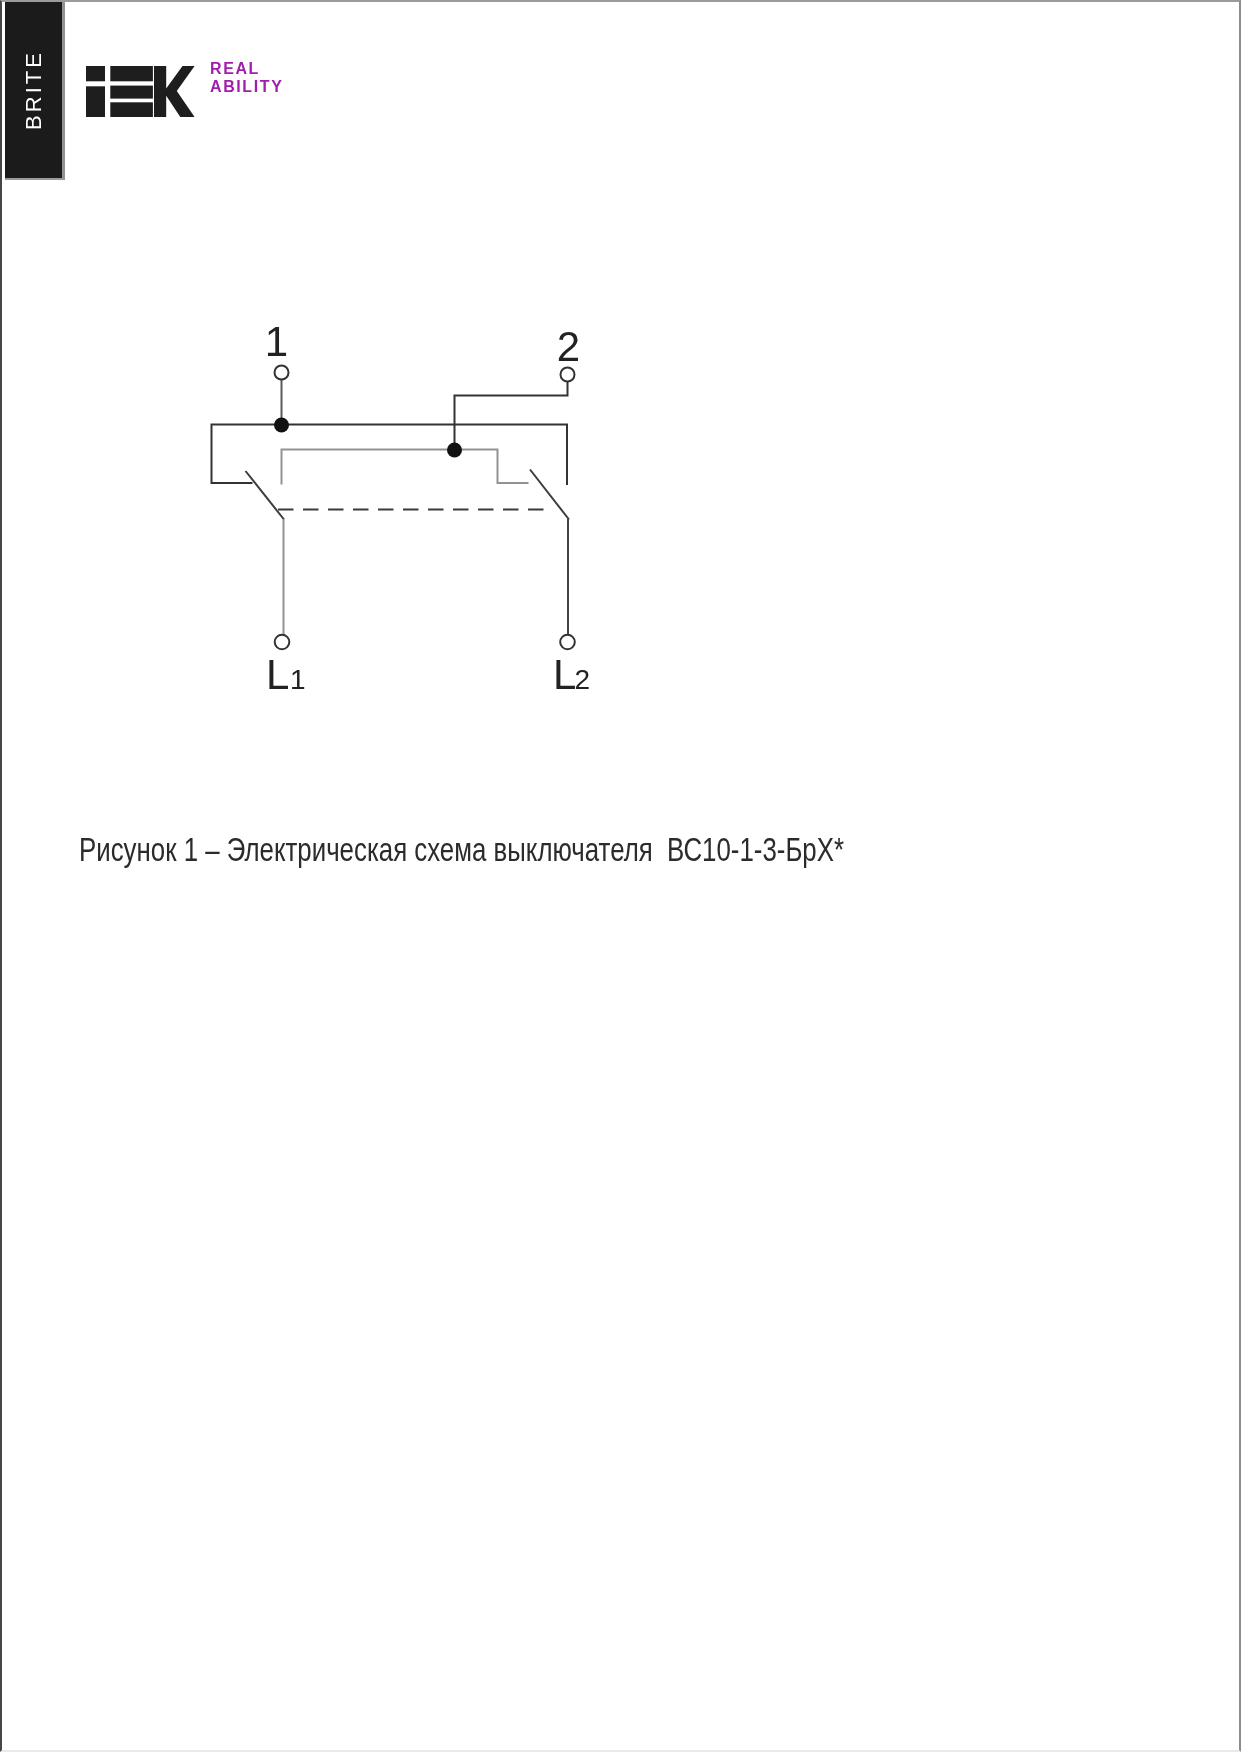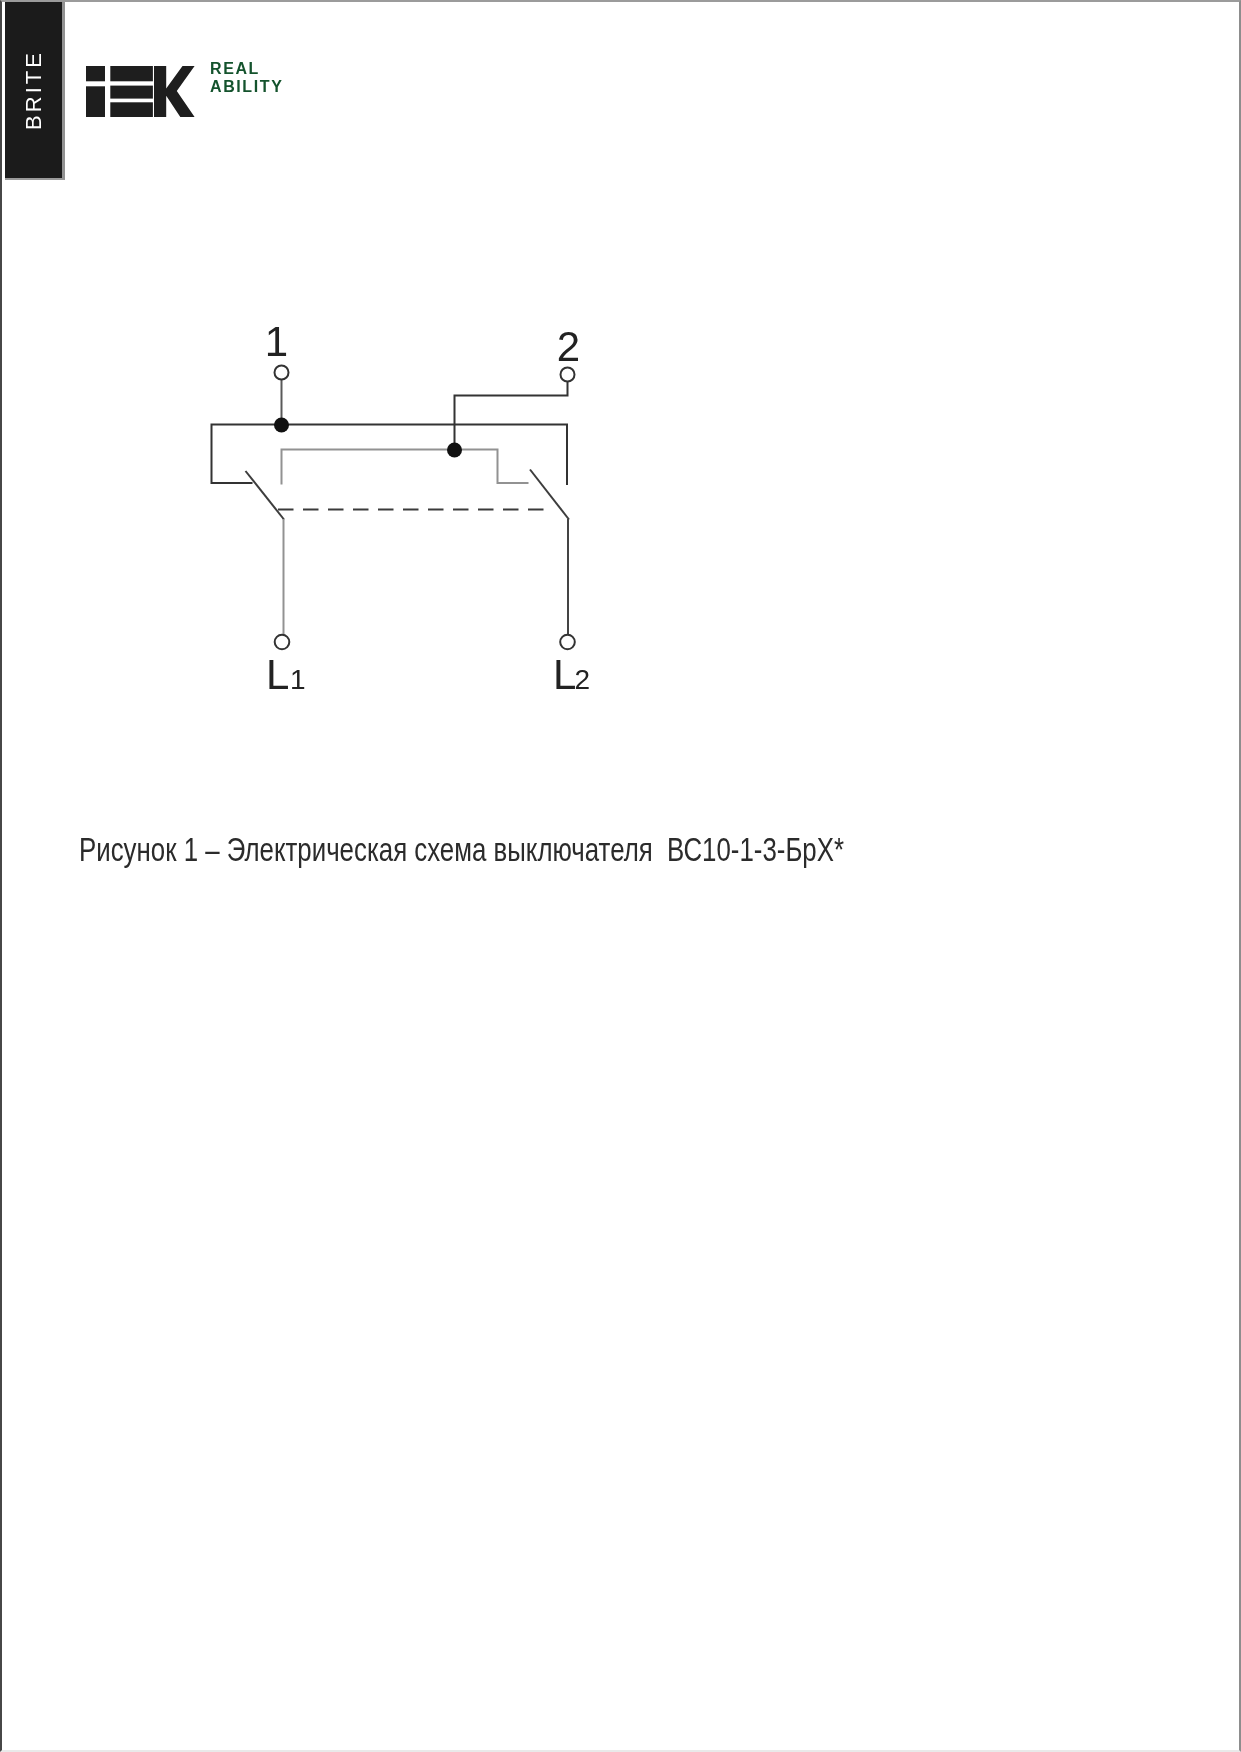--- a/index.html
+++ b/index.html
@@ -31,21 +31,21 @@
     transform: rotate(-90deg);
     color: #ffffff;
     font-size: 22px;
     letter-spacing: 3px;
     white-space: nowrap;
   }
   
   .iek-logo { position: absolute; left: 84px; top: 64px; }
   .tagline {
     position: absolute; left: 208px; top: 58px;
-    color: #14532d;
+    color: #a21caf;
     font-size: 16px; font-weight: 700;
     letter-spacing: 1.6px;
     line-height: 17.5px;
   }
   
   .circuit { position: absolute; left: 0; top: 0; }
   .circuit text { font-family: "Liberation Sans", sans-serif; }
   
   .caption {
     position: absolute; left: 77px; top: 828px;

